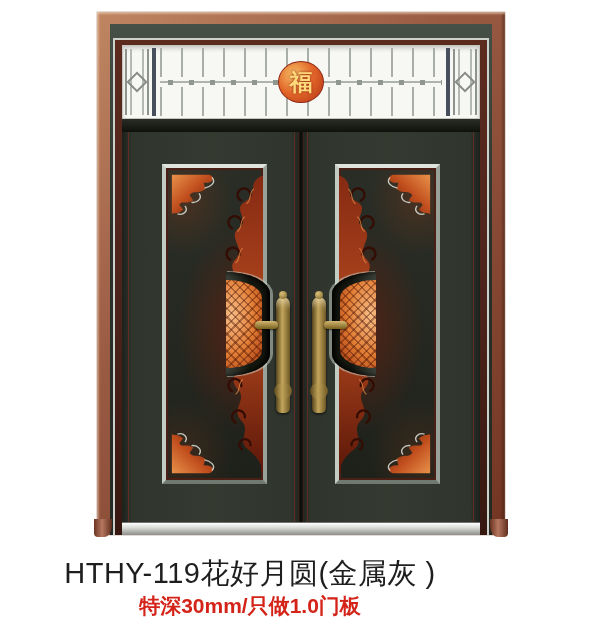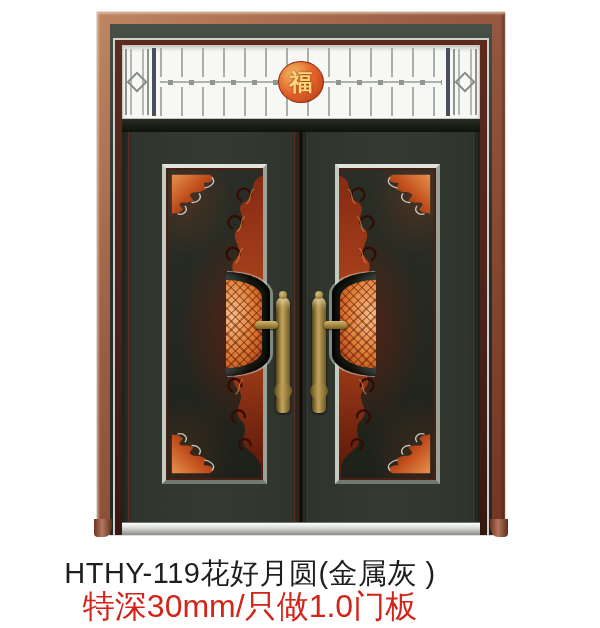--- a/index.html
+++ b/index.html
@@ -111,21 +111,21 @@
     background:linear-gradient(180deg,#ffffff,#d8dbd6 40%,#a6a9a4 78%,#8a8d89);}
   .foot{position:absolute;bottom:-2px;width:18px;height:18px;z-index:6;
     background:linear-gradient(90deg,#6b3421,#b5775f 45%,#5f2e1c);}
   .foot.left{left:-3px;border-radius:0 0 8px 4px/0 0 12px 4px;}
   .foot.right{right:-3px;border-radius:0 0 4px 8px/0 0 4px 12px;}
 
   
   .caption{position:absolute;left:0;top:557px;width:500px;text-align:center;}
   .title{font-size:29px;line-height:33px;letter-spacing:.5px;font-weight:500;
     color:var(--title-color,#1e1e1e);}
-  .subtitle{margin-top:2px;font-size:32px;line-height:28px;font-weight:400;
+  .subtitle{margin-top:2px;font-size:21px;line-height:28px;font-weight:700;
     color:var(--subtitle-color,#d42318);}
 </style>
 </head>
 <body>
 
 <svg width="0" height="0" style="position:absolute" aria-hidden="true">
   <defs>
     <linearGradient id="gOrn" x1="0" y1="0" x2="1" y2="1">
       <stop offset="0" stop-color="#e8914a"></stop>
       <stop offset="0.45" stop-color="#c14f1e"></stop>

